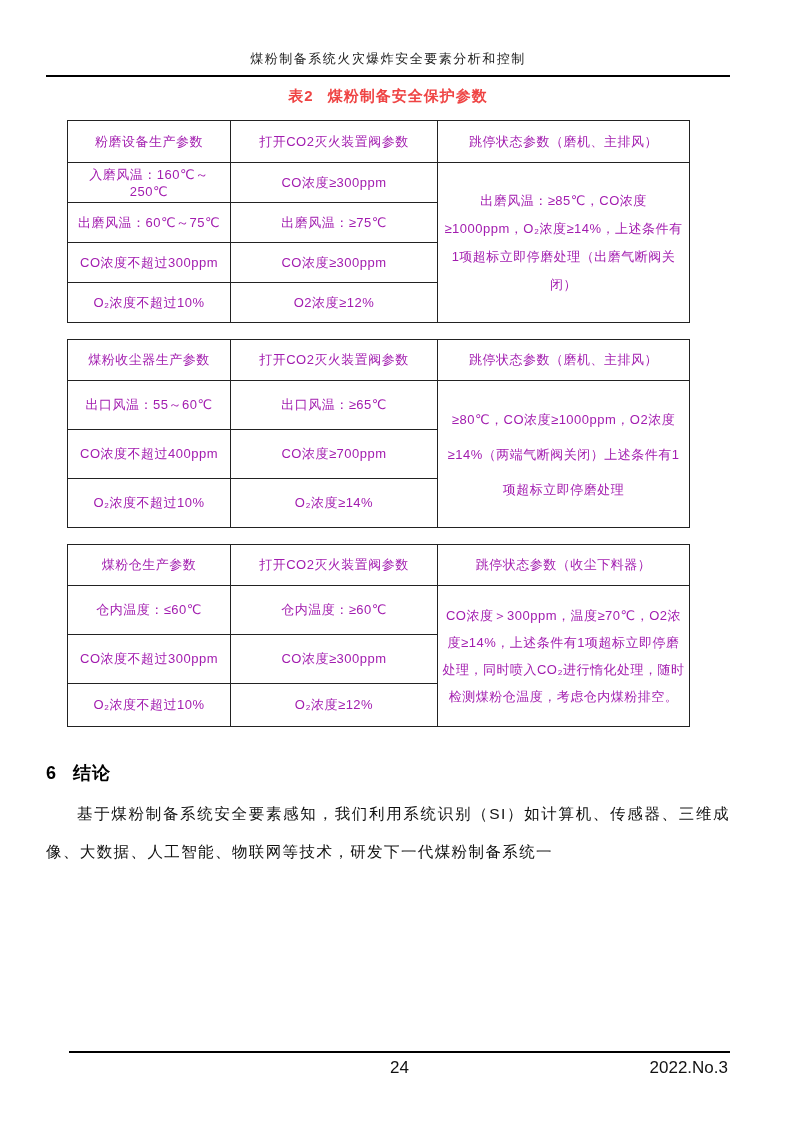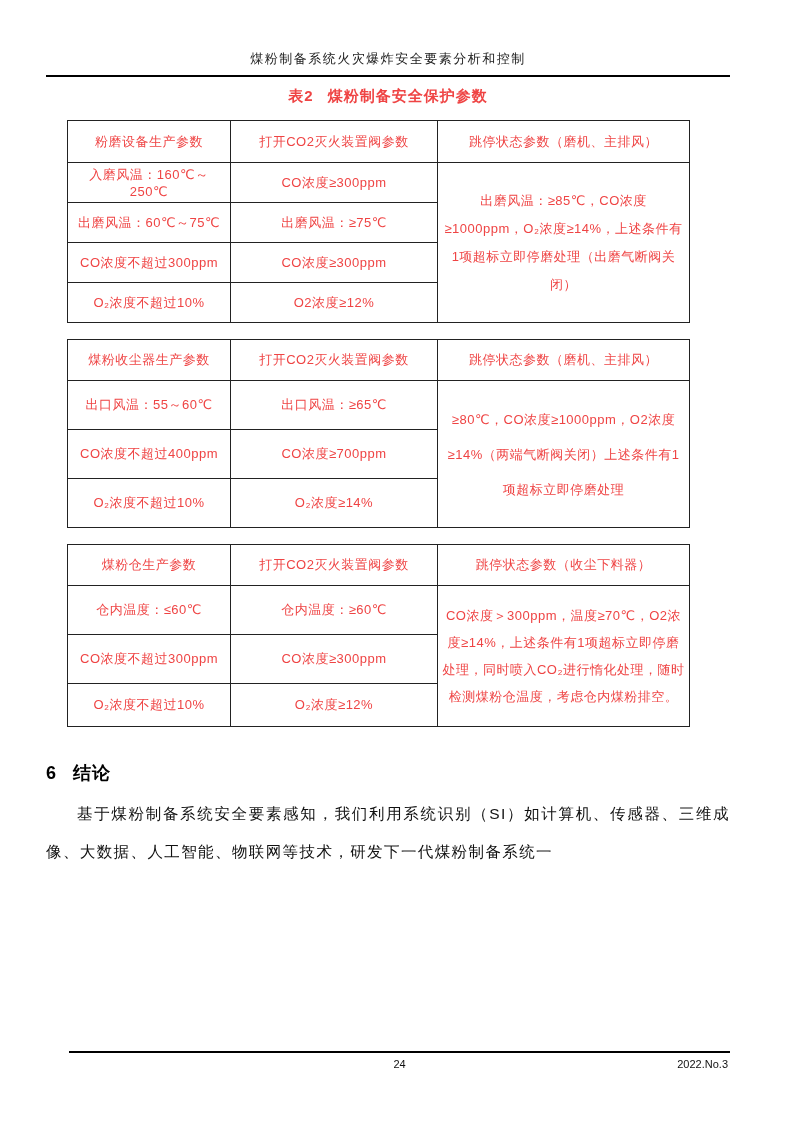--- a/index.html
+++ b/index.html
@@ -14,21 +14,21 @@
     margin-bottom:7px;
   }
   .header-rule{border:none;border-top:2px solid #000;margin:0 0 10px 0;}
   .table-caption{
     text-align:center;font-weight:bold;font-size:15px;letter-spacing:1px;
     margin:4px 0 14px 0;color:#ef4444;
   }
   .cap-gap{display:inline-block;width:14px;}
   table.ptable{
     border-collapse:collapse;margin:4px 0 16px 21px;table-layout:fixed;
-    width:622px;font-size:13px;color:#ef4444;
+    width:622px;font-size:13px;color:#a21caf;
   }
   table.ptable td{
     border:1.4px solid #222;text-align:center;vertical-align:middle;
     padding:2px 4px;letter-spacing:0.5px;
   }
   col.c1{width:163px;} col.c2{width:207px;} col.c3{width:252px;}
   .t1 td{height:35px;} .t1 tr.hrow td{height:37px;}
   .t2 td{height:44px;} .t2 tr.hrow td{height:36px;}
   .t3 td{height:44px;} .t3 tr.hrow td{height:36px;} .t3 tr.lastrow td{height:38px;}
   td.merged{
@@ -43,21 +43,21 @@
     letter-spacing:1px;
   }
   .section-heading .sec-num{margin-right:16px;}
   .body-para{
     font-size:15.5px;line-height:37.5px;letter-spacing:1.4px;
     text-align:justify;text-indent:2em;margin:0;color:#111;
   }
   .body-para + .body-para{margin-top:0;}
   .footer{
     position:absolute;left:69px;right:63px;top:1051px;
-    border-top:2.5px solid #000;height:30px;font-size:11px;color:#111;
+    border-top:2.5px solid #000;height:30px;font-size:17px;color:#111;
   }
   .footer .page-num{
     position:absolute;left:50%;top:5px;transform:translateX(-50%);
   }
   .footer .issue{position:absolute;right:2px;top:5px;text-align:right;}
 </style>
 </head>
 <body>
 
 <div class="content">

